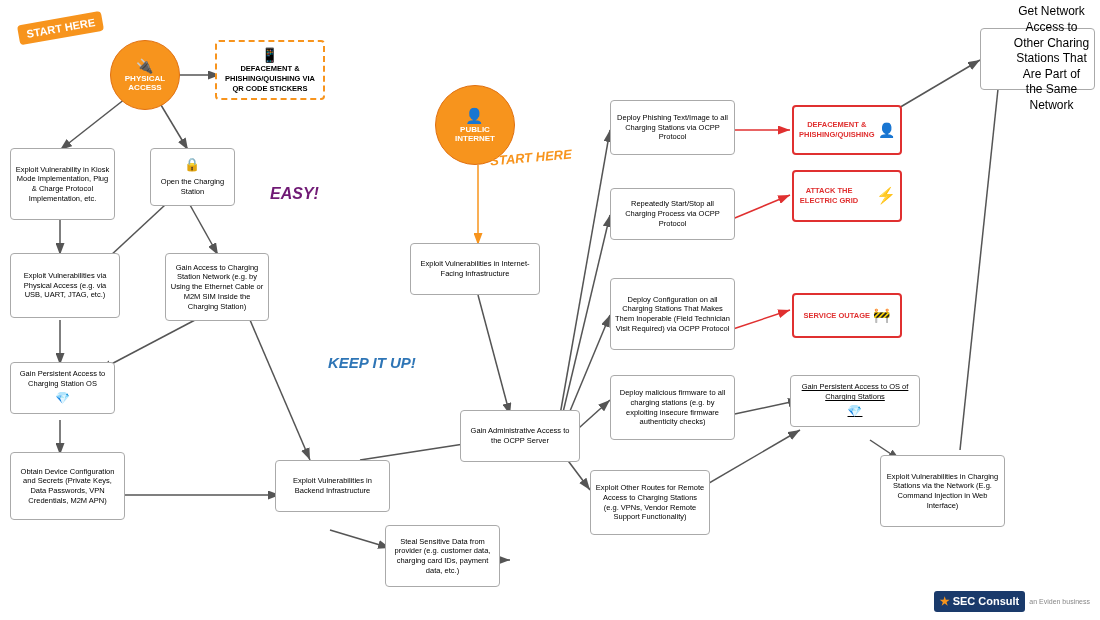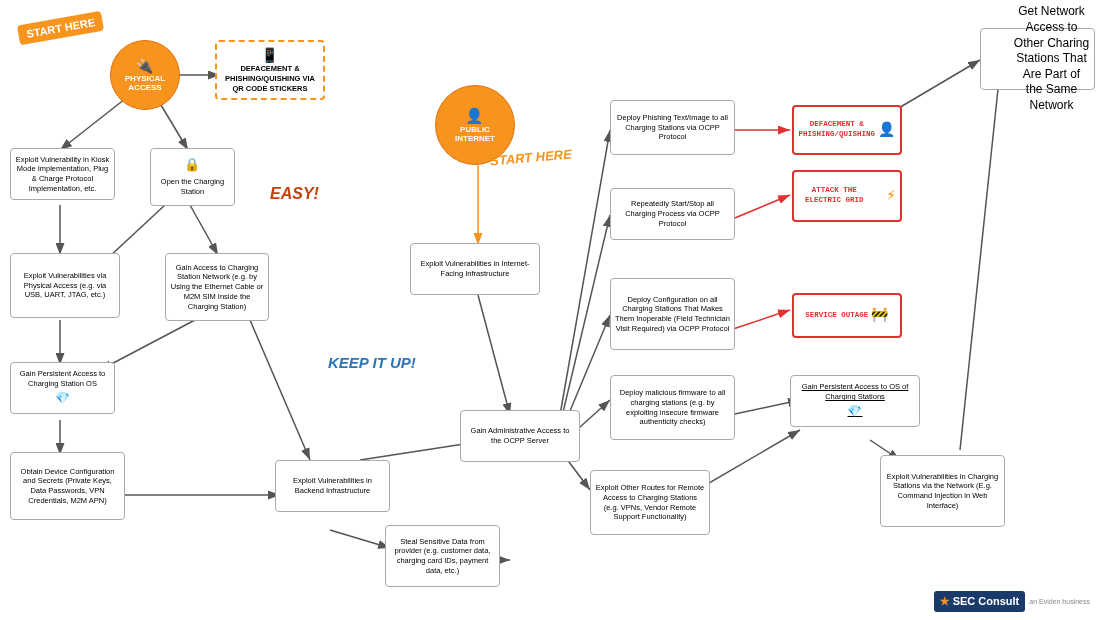--- a/index.html
+++ b/index.html
@@ -34,24 +34,23 @@
       background: #f7941d;
       border-color: #e07010;
       color: white;
       font-weight: bold;
       border-radius: 50%;
     }
     .node-red-outline {
       border: 2px solid #e03030;
       border-radius: 4px;
       background: white;
-      font-family: Liberation Mono, monospace;
     }
     .label-green {
-      color: #c2410c;
+      color: #701a75;
       font-weight: 900;
       font-size: 16px;
       font-style: italic;
       position: absolute;
       text-align: center;
     }
     .label-blue {
       color: #2e75b6;
       font-weight: 900;
       font-size: 14px;
@@ -179,21 +178,21 @@
     <div style="font-size:8px; font-weight:bold; text-align:center; line-height:1.1;">PHYSICAL ACCESS</div>
   </div>
 
   <div class="node" style="left:215px; top:40px; width:110px; height:60px; border: 2px dashed #f7941d; font-size:8px;">
     <div style="display:flex; flex-direction:column; align-items:center;">
       <div style="font-size:14px;">📱</div>
       <div style="font-size:7.5px; font-weight:bold; text-align:center;">DEFACEMENT &amp; PHISHING/QUISHING VIA QR CODE STICKERS</div>
     </div>
   </div>
 
-  <div class="node" style="left:10px; top:148px; width:105px; height:52px;">
+  <div class="node" style="left:10px; top:148px; width:105px; height:72px;">
     <div style="font-size:7.5px; text-align:center;">Exploit Vulnerability in Kiosk Mode Implementation, Plug &amp; Charge Protocol Implementation, etc.</div>
   </div>
 
   <div class="node" style="left:150px; top:148px; width:85px; height:58px;">
     <div style="display:flex; flex-direction:column; align-items:center; gap:3px;">
       <div style="font-size:13px;">🔒</div>
       <div style="font-size:7.5px; text-align:center;">Open the Charging Station</div>
     </div>
   </div>
 

